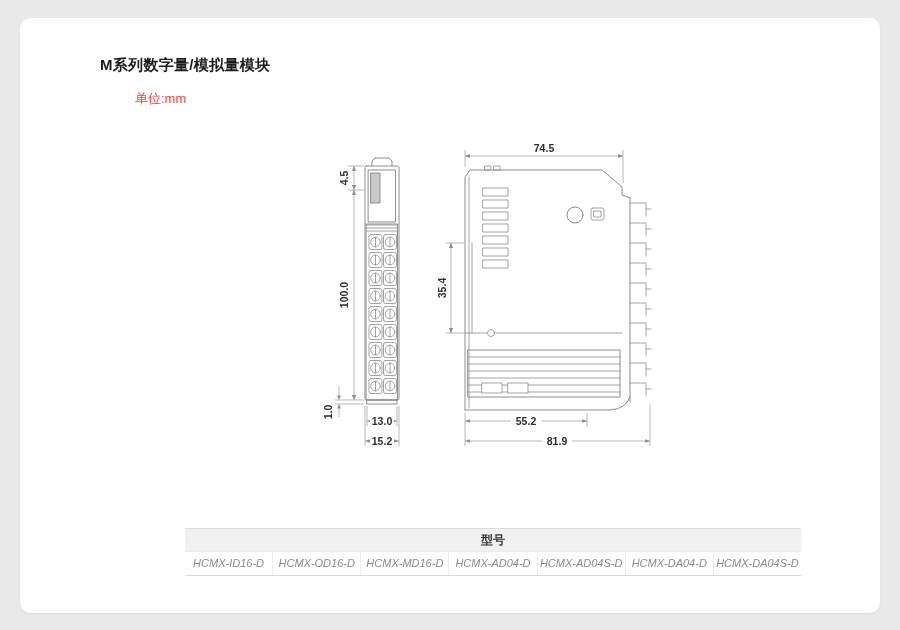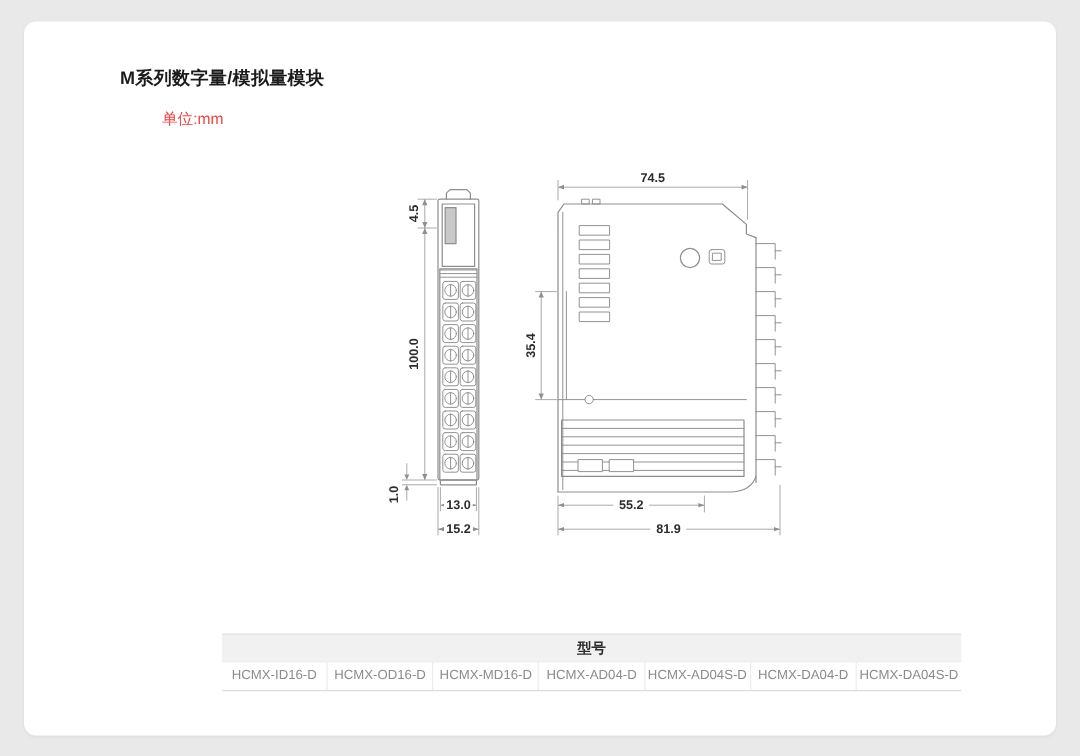--- a/index.html
+++ b/index.html
@@ -11,21 +11,21 @@
   .unit{position:absolute;left:95px;top:72px;font-size:13px;color:#ef4444;margin-left:20px;}
   .drawing{position:absolute;left:300px;top:107px;}
   .shape{stroke:#8d8d8d;stroke-width:1;fill:none;stroke-linecap:round;stroke-linejoin:round;}
   .thin{stroke-width:.8;}
   .dim-stroke{stroke:#a6a6a6;stroke-width:.8;fill:none;}
   .dim-arrow{fill:#8f8f8f;stroke:none;}
   .lbl-bg{fill:#ffffff;stroke:none;}
   .dim-text{font-family:"Liberation Sans",sans-serif;font-size:10.5px;font-weight:700;fill:#2d2d2d;}
   .model-table{position:absolute;left:165px;top:510px;width:616px;border-top:1px solid #dcdcdc;border-bottom:1px solid #dcdcdc;background:#fff;}
   .mt-header{background:#f1f1f1;text-align:center;font-size:12px;color:#2f2f2f;padding:3px 0 2px 0;border-bottom:1px solid #ececec;font-weight:bold;}
-  .mt-row{display:flex;background:#fff;}
+  .mt-row{display:flex;background:#fff;font-style:italic;}
   .mt-cell{flex:1;text-align:center;font-size:11px;color:#8b8b8b;padding:5px 0 6px 0;border-right:1px solid #ececec;white-space:nowrap;}
   .mt-cell:last-child{border-right:none;}
 </style>
 </head>
 <body>
 
 <div class="page">
   <div class="card">
 
     <div class="title">M系列数字量/模拟量模块</div>

